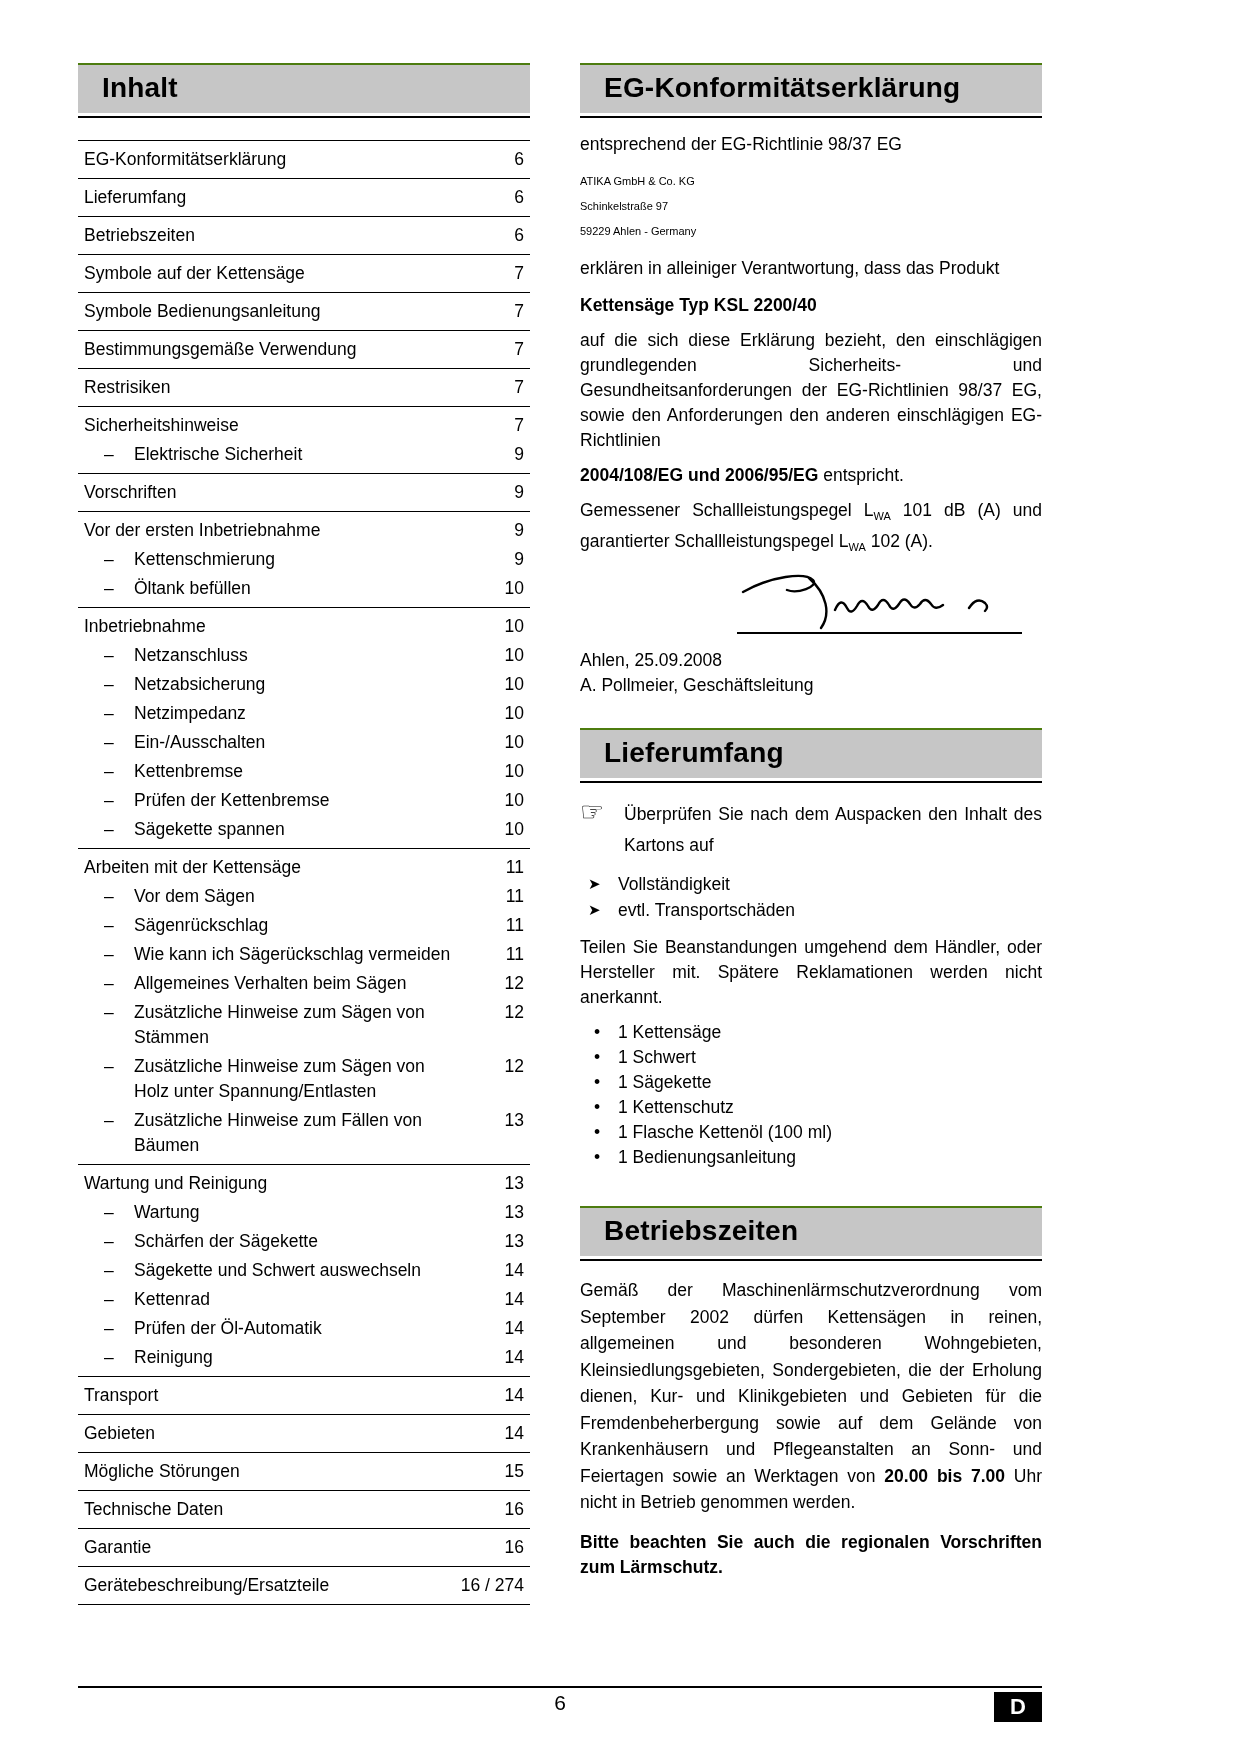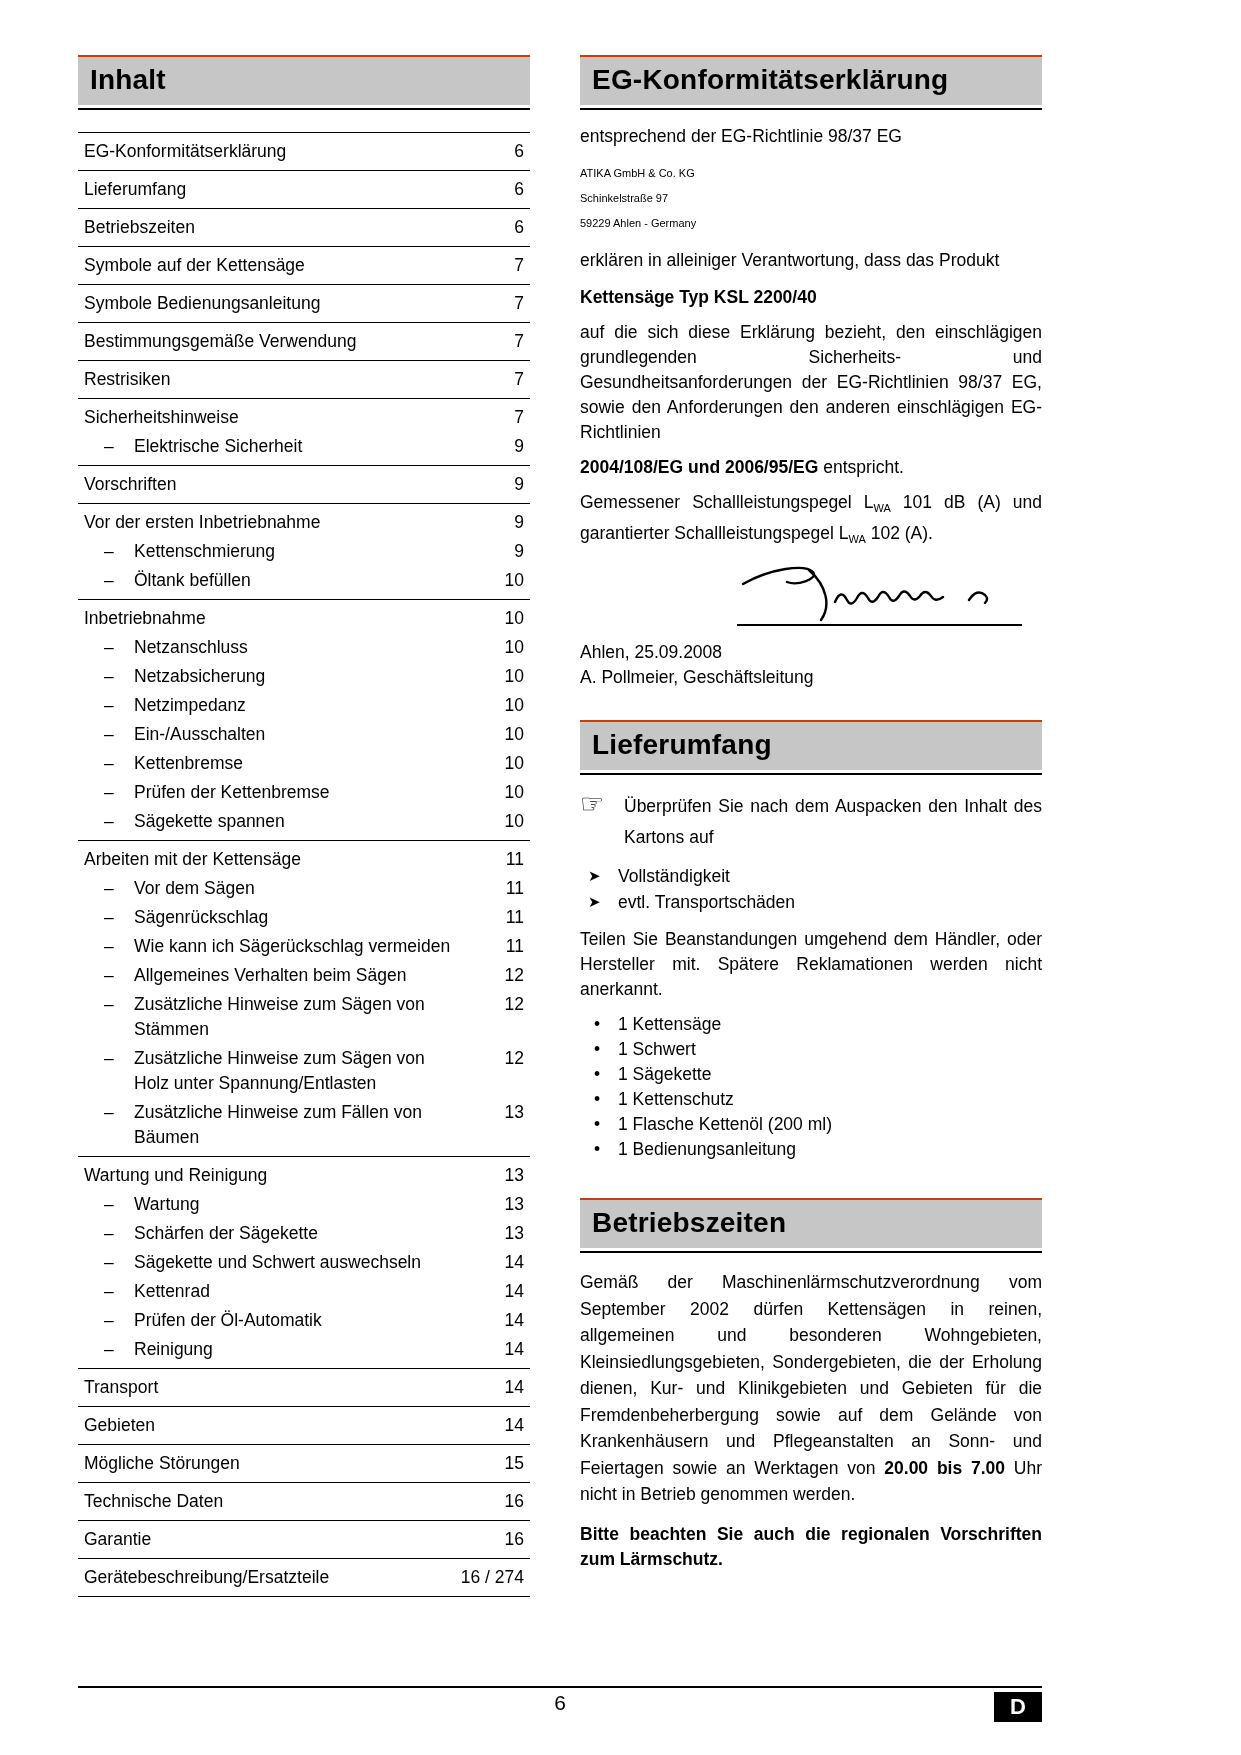--- a/index.html
+++ b/index.html
@@ -13,25 +13,26 @@
     overflow: hidden;
   }
   .col { position: absolute; top: 55px; }
   .col-left  { left: 78px;  width: 452px; }
   .col-right { left: 580px; width: 462px; }
 
   
   .sec-head { border-bottom: 2px solid #000; padding-bottom: 3px; }
   .sec-head .bar {
     background: #c6c6c6;
-    border-top: 2px solid #c2410c;
+    border-top: 2px solid #4d7c0f;
     font-size: 28px;
     font-weight: bold;
-    padding: 7px 12px 9px 12px;
+    padding: 7px 12px 9px 24px;
     letter-spacing: 0.2px;
+    margin-top: 8px;
   }
 
   
   .toc { border-top: 1px solid #000; margin-top: 22px; font-size: 17.5px; }
   .toc-group { border-bottom: 1px solid #000; padding: 4px 0; }
   .toc-row { display: flex; align-items: flex-start; line-height: 25px; padding: 2px 0 2px 6px; }
   .toc-row .toc-label { flex: 1 1 auto; }
   .toc-row.sub { padding-left: 26px; }
   .toc-dash { flex: 0 0 30px; }
   .toc-page { flex: 0 0 64px; text-align: right; padding-right: 6px; }
@@ -512,21 +513,21 @@
             <span>1 Sägekette</span>
           </div>
 
           <div class="bullet-row">
             <span class="bullet">•</span>
             <span>1 Kettenschutz</span>
           </div>
 
           <div class="bullet-row">
             <span class="bullet">•</span>
-            <span>1 Flasche Kettenöl (200 ml)</span>
+            <span>1 Flasche Kettenöl (100 ml)</span>
           </div>
 
           <div class="bullet-row">
             <span class="bullet">•</span>
             <span>1 Bedienungsanleitung</span>
           </div>
         </div>
     </section>
 
     <section>

